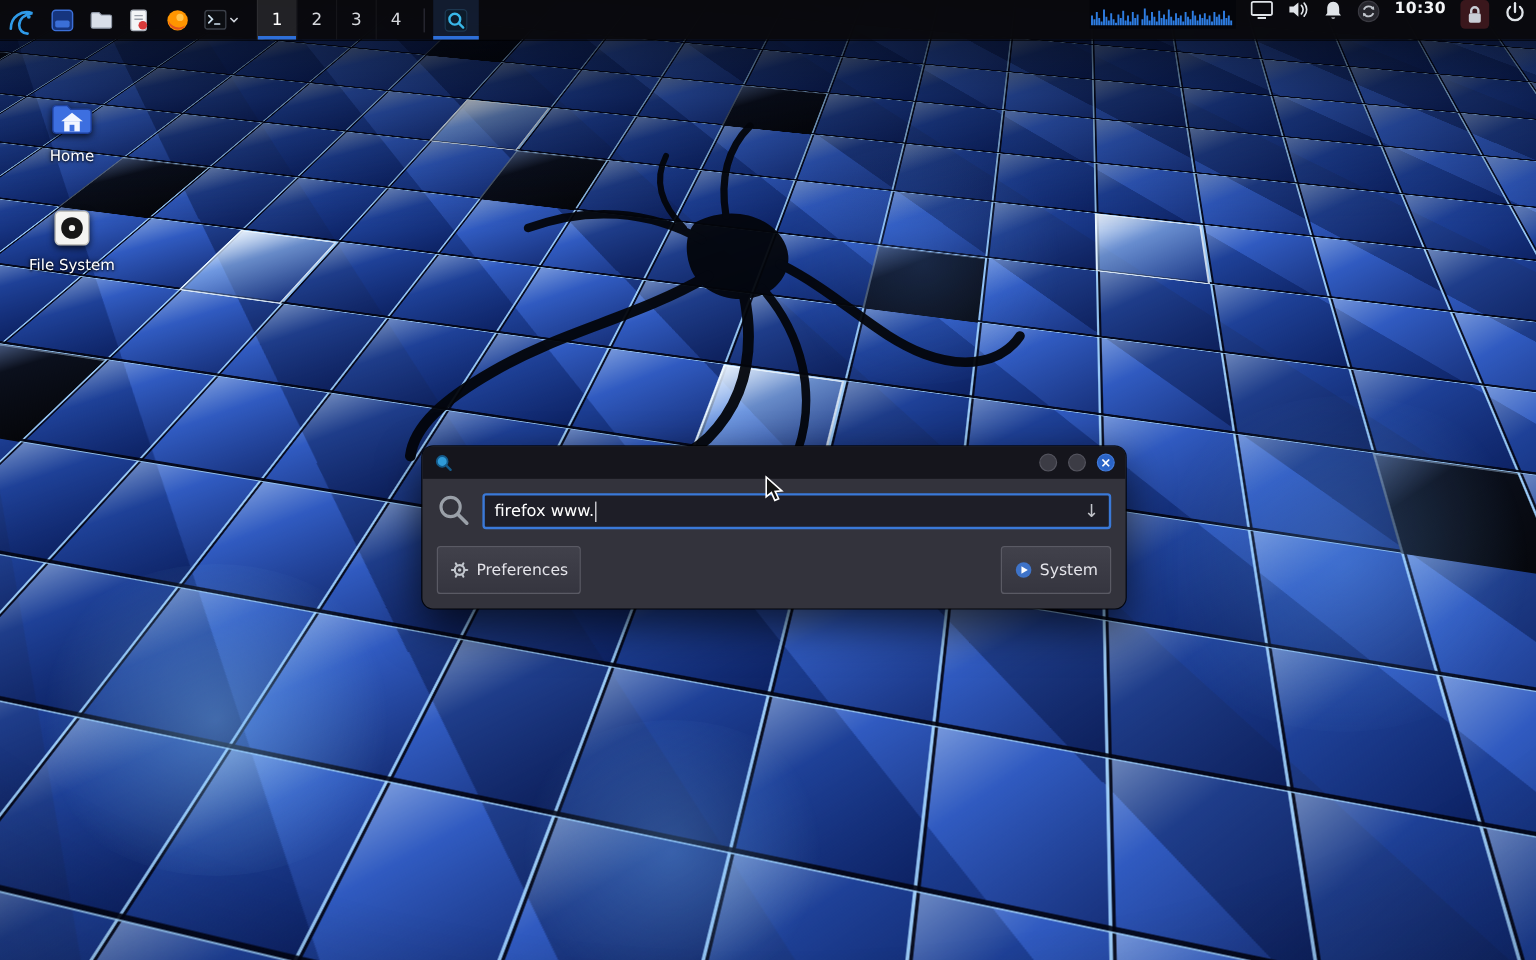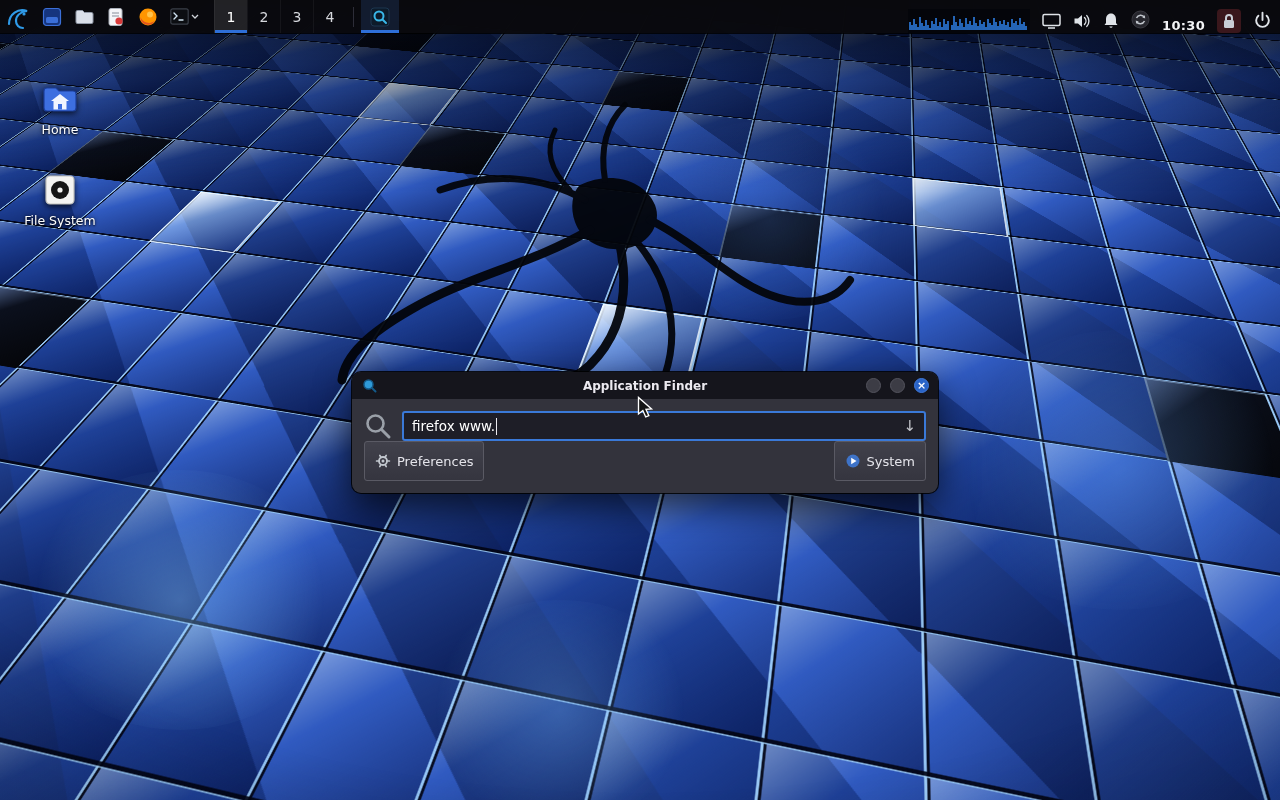--- a/index.html
+++ b/index.html
@@ -44,21 +44,21 @@
   .p-btn { width:32px; display:flex; align-items:center; justify-content:center; }
   .p-btn.kali { width:36px; }
   .p-btn.term { width:40px; gap:2px; }
   .ws { width:33px; display:flex; align-items:center; justify-content:center;
         color:#d6d8dd; font-size:14px; border-left:1px solid rgba(255,255,255,.05); }
   .ws.active { background:rgba(255,255,255,.10); color:#fff; box-shadow: inset 0 -3px 0 0 #2e6fd8; }
   .ws-group { display:flex; margin-left:10px; }
   .sep { width:1px; height:20px; background:#2d2d38; margin:auto 7px; }
   .task { width:38px; display:flex; align-items:center; justify-content:center;
           background:rgba(70,130,230,.16); box-shadow: inset 0 -3px 0 0 #2e6fd8; }
-  .p-right { margin-left:auto; display:flex; align-items:flex-end; gap:12px; padding-right:8px; }
+  .p-right { margin-left:auto; display:flex; align-items:flex-start; gap:12px; padding-right:8px; }
   .clock { color:#f2f3f5; font-size:13px; font-weight:700; letter-spacing:.3px; }
   .lockwrap { width:24px; height:24px; border-radius:4px; background:#3a171c;
               display:flex; align-items:center; justify-content:center; }
   .cpu { display:flex; align-items:center; }
 
   
   .dicon { position:absolute; width:88px; left:16px; text-align:center; z-index:20; }
   .dicon .ic { height:46px; display:flex; align-items:flex-end; justify-content:center;
                margin-bottom:5px; filter:drop-shadow(0 2px 3px rgba(0,0,0,.75)); }
   .dicon .lbl { color:#fff; font-size:12.5px;
@@ -72,21 +72,21 @@
   .titlebar { height:27px; background:#15151c; display:flex; align-items:center;
               position:relative; padding:0 8px; }
   .ticon { position:absolute; left:10px; top:6px; }
   .title { flex:1; text-align:center; font-size:12px; font-weight:bold; color:#eceaf0; }
   .controls { position:absolute; right:9px; top:6px; display:flex; gap:9px; }
   .ctrl { width:15px; height:15px; border-radius:50%; background:#3c3c45;
           border:1px solid #53535d; }
   .ctrl.close { background:#2a64c8; border-color:#4079d8; display:flex; align-items:center;
                 justify-content:center; color:#fff; font-size:11px; font-weight:bold; line-height:1; }
   .afbody { padding:12px; }
-  .search-row { display:flex; align-items:center; gap:10px; }
+  .search-row { display:flex; align-items:flex-start; gap:10px; margin-bottom:14px; }
   .entry { flex:1; height:30px; background:#1e1e27; border:2px solid #3a79d8; border-radius:3px;
            display:flex; align-items:center; padding:0 8px; }
   .entry .txt { color:#fff; font-size:13.5px; }
   .caret { width:1px; height:17px; background:#eceaf0; margin-left:1px; }
   .entry .arrow { margin-left:auto; color:#c2c4ca; font-size:15px; line-height:1; }
   .btn-row { display:flex; justify-content:space-between; }
   .afbtn { display:flex; align-items:center; gap:6px; height:40px; padding:0 10px;
            background:linear-gradient(180deg,#41414b,#35353f); border:1px solid #5a5a64;
            border-radius:3px; color:#e4e4ea; font-size:13px; }
 
@@ -278,21 +278,20 @@
   </div>
 
 
 
   <div class="afwin">
     <div class="titlebar">
       <svg class="ticon" width="15" height="15" viewBox="0 0 15 15">
         <circle cx="6.5" cy="6.5" r="4.5" fill="#2f9ad8" stroke="#145a8a" stroke-width="1.5"></circle>
         <line x1="10" y1="10" x2="13.5" y2="13.5" stroke="#145a8a" stroke-width="2" stroke-linecap="round"></line>
       </svg>
-      <div class="title">Application Finder</div>
       <div class="controls">
         <div class="ctrl"></div>
         <div class="ctrl"></div>
         <div class="ctrl close">
             <span>×</span>
           </div>
       </div>
     </div>
     <div class="afbody">
       <div class="search-row">

